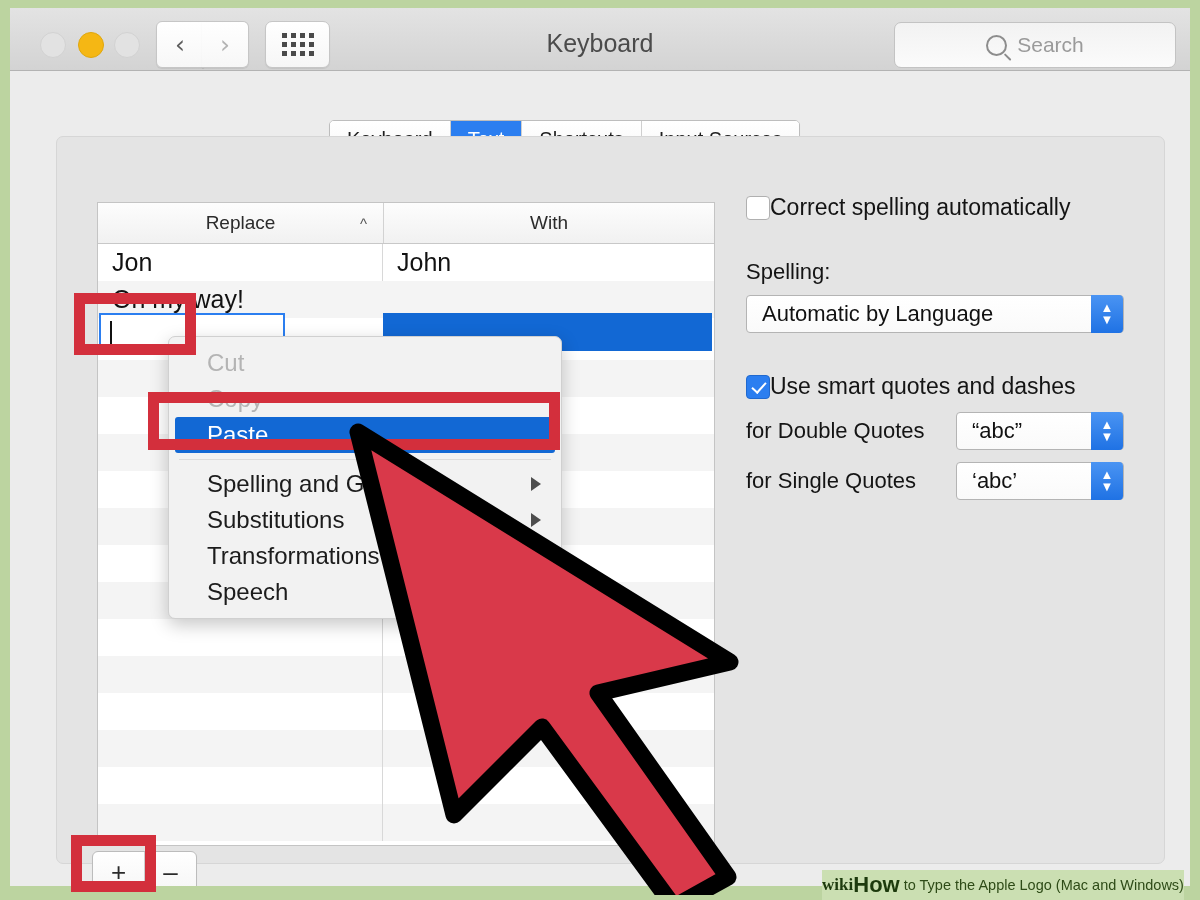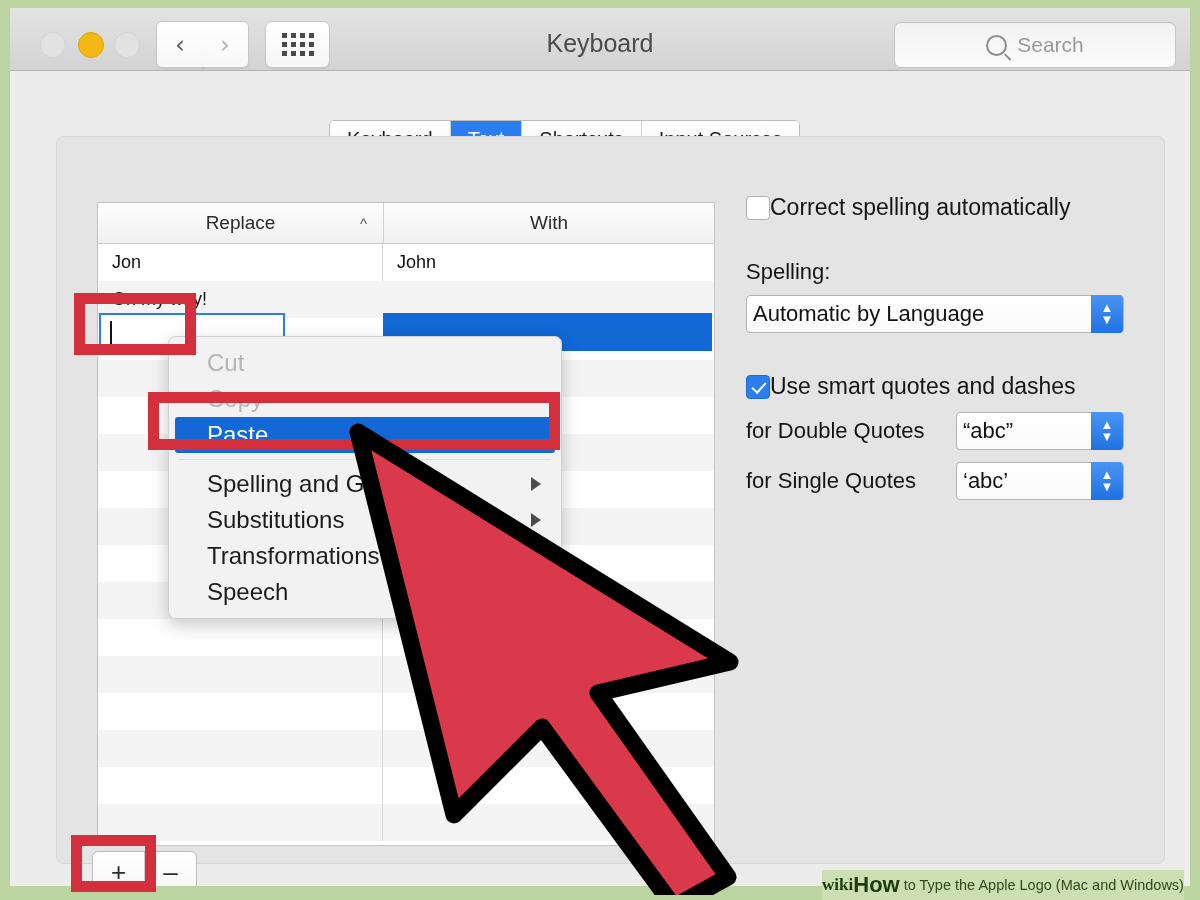--- a/index.html
+++ b/index.html
@@ -91,21 +91,21 @@
   }
   .thead{display:flex;height:40px;background:linear-gradient(to bottom,#fdfdfd,#f1f1f1);border-bottom:1px solid #c8c8c8;}
   .th{position:relative;display:flex;align-items:center;justify-content:center;font-size:19px;color:#2b2b2b;height:100%;}
   .th.replace{width:285px;border-right:1px solid #d2d2d2;}
   .th.with{flex:1;}
   .sortcaret{position:absolute;right:16px;top:12px;font-size:15px;color:#555;}
 
   .trow{display:flex;height:37px;}
   .trow.odd{background:#ffffff;}
   .trow.even{background:#f4f4f4;}
-  .tc{display:flex;align-items:center;padding-left:14px;font-size:18px;color:#121212;height:100%;}
+  .tc{display:flex;align-items:center;padding-left:14px;font-size:25px;color:#121212;height:100%;}
   .tc.c1{width:285px;border-right:1px solid #d8d8d8;box-sizing:border-box;}
   .tc.c2{flex:1;}
   .trow.editing{height:42px;}
   .trow.editing .tc.c1{background:transparent;border-right:none;padding:0;}
 
   .editcell{
     position:absolute;left:89px;top:305px;width:186px;height:38px;
     background:#fff;border:2px solid #2b7ef0;box-sizing:border-box;
     display:flex;align-items:center;padding-left:9px;
   }
@@ -132,21 +132,21 @@
   .chkbox.on::after{
     content:"";position:absolute;left:8px;top:3px;width:6px;height:12px;
     border:solid #fff;border-width:0 2.6px 2.6px 0;transform:rotate(42deg);
   }
   .chklabel{font-size:23px;color:#141414;}
 
   .fieldlabel{font-size:22px;color:#141414;}
   .popup{
     position:relative;height:38px;border:1px solid #b4b4b4;border-radius:4px;
     background:linear-gradient(to bottom,#ffffff,#fafafa);
-    display:flex;align-items:center;padding-left:6px;font-size:22px;color:#111;
+    display:flex;align-items:center;padding-left:15px;font-size:22px;color:#111;
     box-sizing:border-box;
   }
   .stepper{
     position:absolute;right:0;top:-1px;bottom:-1px;width:32px;border-radius:0 4px 4px 0;
     background:linear-gradient(to bottom,#4a94f3,#1f72e4);
     display:flex;flex-direction:column;align-items:center;justify-content:center;gap:2px;
     color:#fff;font-size:13px;line-height:10px;
   }
   .stepper span{display:block;}
 

